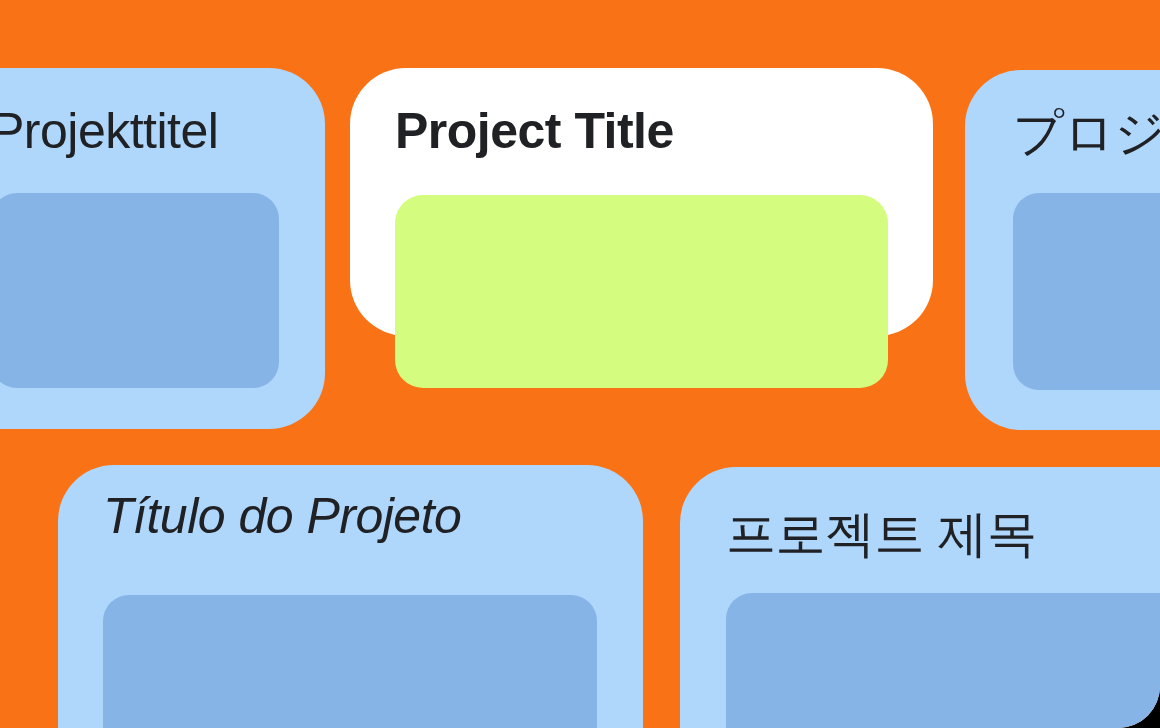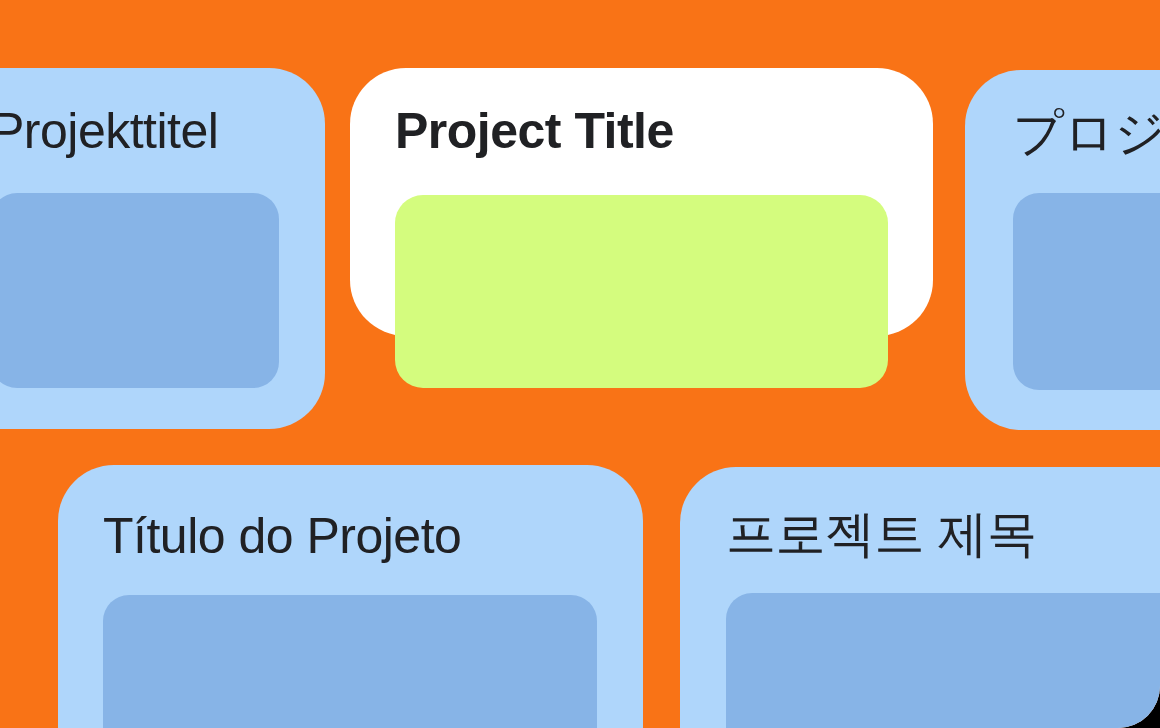--- a/index.html
+++ b/index.html
@@ -56,21 +56,21 @@
 
   .card-en { left: 350px; top: 68px;  width: 583px; height: 268px; }
   .card-en .card-title        { top: 36px; left: 45px; }
   .card-en .placeholder-block { top: 127px; height: 193px; left: 45px; right: 45px; }
 
   .card-ja { left: 965px; top: 70px;  width: 585px; height: 360px; }
   .card-ja .card-title        { top: 36px; left: 48px; }
   .card-ja .placeholder-block { top: 123px; height: 197px; left: 48px; }
 
   .card-pt { left: 58px;  top: 465px; width: 585px; height: 420px; }
-  .card-pt .card-title        { top: 44px; left: 45px; }
+  .card-pt .card-title        { top: 24px; left: 45px; font-style: italic; }
   .card-pt .placeholder-block { top: 130px; height: 300px; left: 45px; }
 
   .card-ko { left: 680px; top: 467px; width: 585px; height: 418px; }
   .card-ko .card-title        { top: 40px; left: 46px; }
   .card-ko .placeholder-block { top: 126px; height: 300px; }
 </style>
 </head>
 <body>
 
 <div class="stage">

